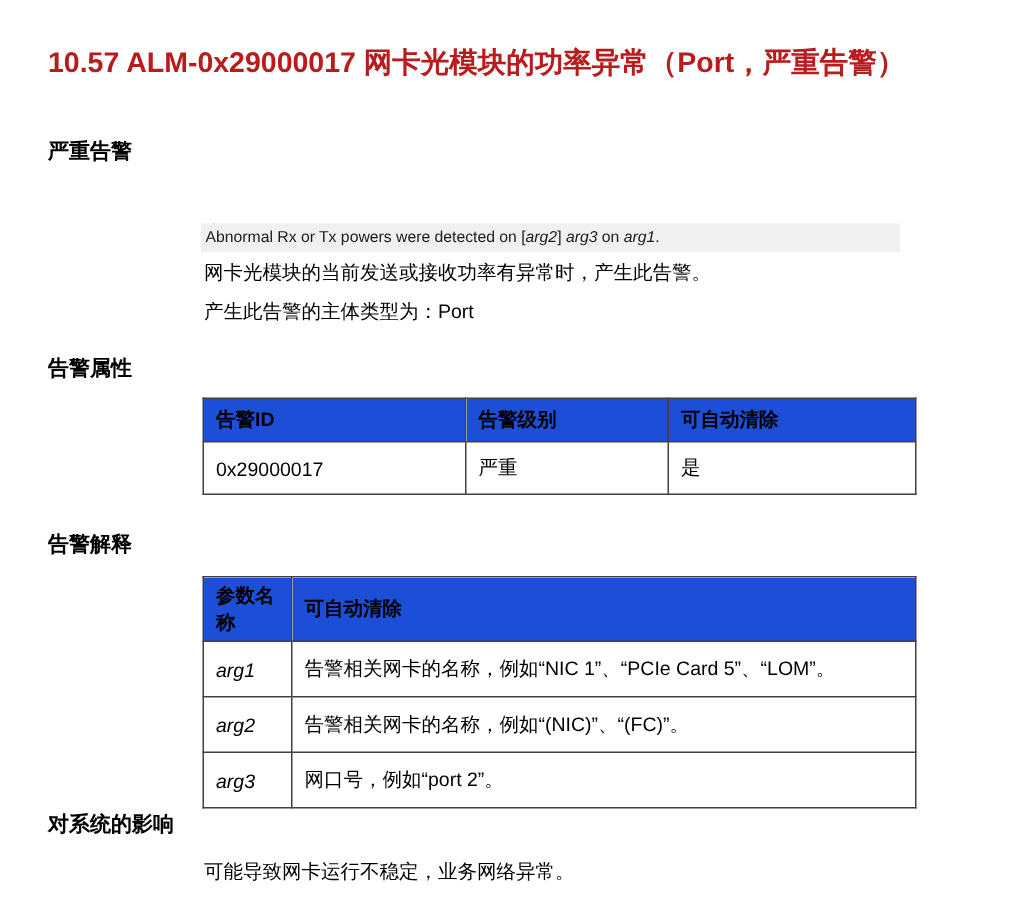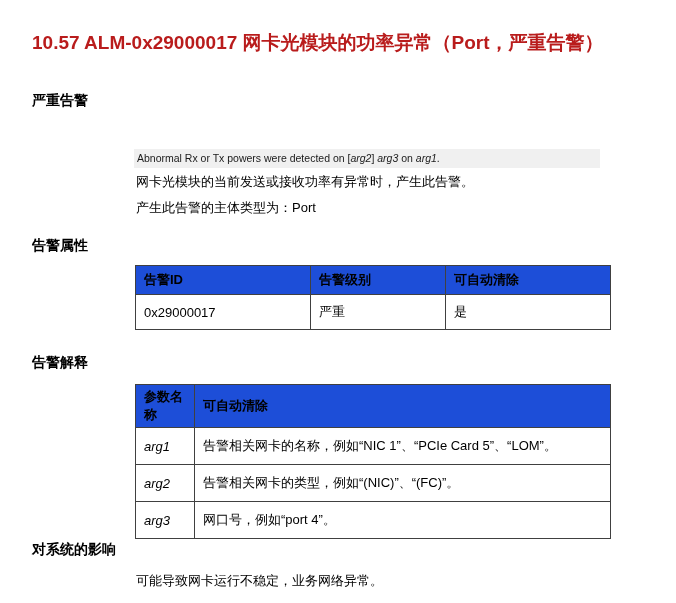--- a/index.html
+++ b/index.html
@@ -134,25 +134,25 @@
         <th>可自动清除</th>
       </tr>
     </thead>
     <tbody>
       <tr>
         <td class="param-name">arg1</td>
         <td>告警相关网卡的名称，例如“NIC 1”、“PCIe Card 5”、“LOM”。</td>
       </tr>
       <tr>
         <td class="param-name">arg2</td>
-        <td>告警相关网卡的类型，例如“(NIC)”、“(FC)”。</td>
+        <td>告警相关网卡的名称，例如“(NIC)”、“(FC)”。</td>
       </tr>
       <tr>
         <td class="param-name">arg3</td>
-        <td>网口号，例如“port 4”。</td>
+        <td>网口号，例如“port 2”。</td>
       </tr>
     </tbody>
   </table>
 
   <h2 class="section-heading" style="top: 541px;">对系统的影响</h2>
 
   <p class="body-text" style="top: 573px;">可能导致网卡运行不稳定，业务网络异常。</p>
 
 </div>
 

